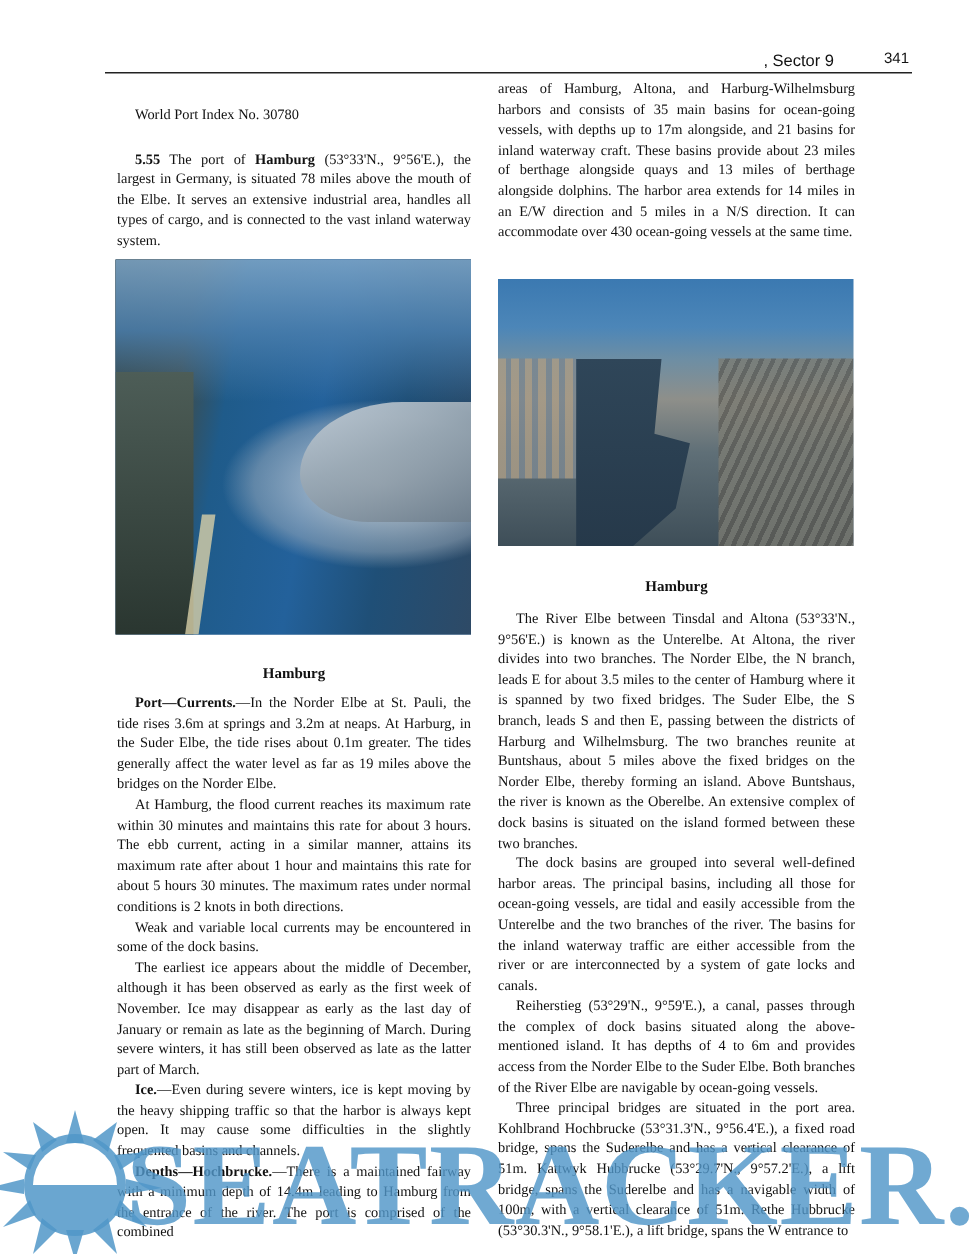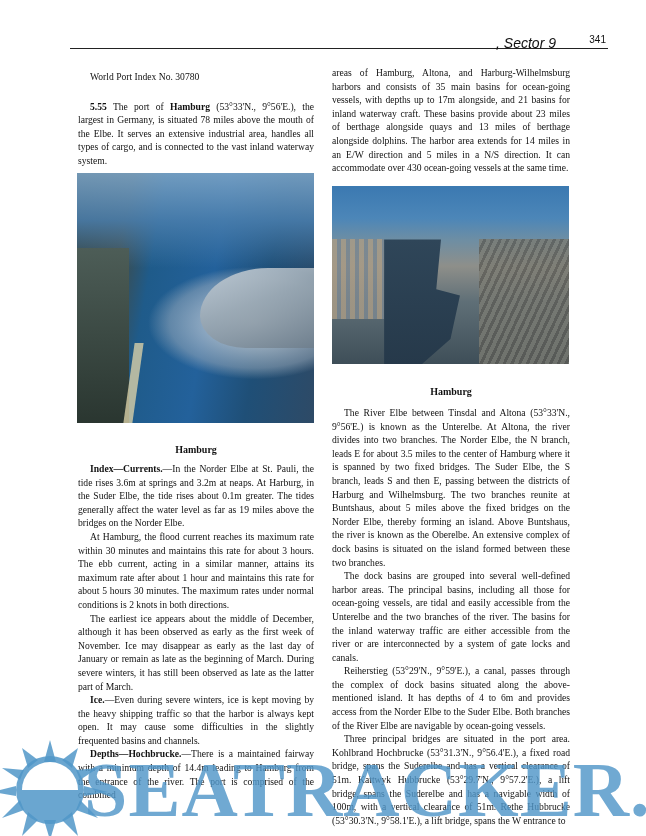--- a/index.html
+++ b/index.html
@@ -5,26 +5,26 @@
   html, body { margin: 0; padding: 0; }
   body {
     width: 646px; height: 836px; position: relative; overflow: hidden;
     background: #ffffff; color: #111;
     font-family: "Liberation Serif", "DejaVu Serif", serif;
   }
   .header {
     position: absolute; left: 70px; top: 34px; width: 538px; height: 14px;
     border-bottom: 1px solid #222;
   }
-  .header .section { position: absolute; right: 52px; top: 1px; font-family: "Liberation Sans", sans-serif; font-size: 14px; font-style: italic; }
+  .header .section { position: absolute; right: 52px; top: 1px; font-family: "Liberation Sans", sans-serif; font-size: 11px; }
   .header .pageno { position: absolute; right: 2px; top: 0px; font-family: "Liberation Sans", sans-serif; font-size: 10px; margin-left: 47px; }
 
   .col { position: absolute; font-size: 9.6px; line-height: 13.6px; text-align: justify; }
   .col-left { left: 78px; top: 70px; width: 236px; }
-  .col-right { left: 332px; top: 66px; width: 238px; }
+  .col-right { left: 332px; top: 53px; width: 238px; }
   .col p { margin: 0; text-indent: 12px; }
   .col p.noindent { text-indent: 0; }
   .col .wpi { text-indent: 12px; margin-bottom: 16px; }
   .col b { font-weight: bold; }
 
   .photo { position: absolute; overflow: hidden; }
   .photo-left { left: 77px; top: 173px; width: 237px; height: 250px;
     background:
       radial-gradient(ellipse 60% 30% at 75% 60%, rgba(220,225,230,0.9), rgba(160,175,190,0.5) 60%, transparent 75%),
       linear-gradient(100deg, #2f3d3a 0%, #3f4b48 20%, #1f5b8a 32%, #23619b 55%, #1f4f77 75%, #2e4a66 100%),
@@ -75,22 +75,23 @@
 
 <div class="photo photo-left">
   <div class="top"></div>
     <div class="bank"></div>
     <div class="beach"></div>
     <div class="quay"></div>
 </div>
 <div class="caption caption-left">Hamburg</div>
 
 <div class="col col-left" style="top:462px;">
-  <p><b>Index—Currents.</b><span>—In the Norder Elbe at St. Pauli, the tide rises 3.6m at springs and 3.2m at neaps. At Harburg, in the Suder Elbe, the tide rises about 0.1m greater. The tides generally affect the water level as far as 19 miles above the bridges on the Norder Elbe.</span></p>
+  <p><b>Port—Currents.</b><span>—In the Norder Elbe at St. Pauli, the tide rises 3.6m at springs and 3.2m at neaps. At Harburg, in the Suder Elbe, the tide rises about 0.1m greater. The tides generally affect the water level as far as 19 miles above the bridges on the Norder Elbe.</span></p>
   <p>At Hamburg, the flood current reaches its maximum rate within 30 minutes and maintains this rate for about 3 hours. The ebb current, acting in a similar manner, attains its maximum rate after about 1 hour and maintains this rate for about 5 hours 30 minutes. The maximum rates under normal conditions is 2 knots in both directions.</p>
+  <p>Weak and variable local currents may be encountered in some of the dock basins.</p>
   <p>The earliest ice appears about the middle of December, although it has been observed as early as the first week of November. Ice may disappear as early as the last day of January or remain as late as the beginning of March. During severe winters, it has still been observed as late as the latter part of March.</p>
   <p><b>Ice.</b><span>—Even during severe winters, ice is kept moving by the heavy shipping traffic so that the harbor is always kept open. It may cause some difficulties in the slightly frequented basins and channels.</span></p>
   <p><b>Depths—Hochbrucke.</b><span>—There is a maintained fairway with a minimum depth of 14.4m leading to Hamburg from the entrance of the river. The port is comprised of the combined</span></p>
 </div>
 
 <div class="col col-right">
   <p class="noindent">areas of Hamburg, Altona, and Harburg-Wilhelmsburg harbors and consists of 35 main basins for ocean-going vessels, with depths up to 17m alongside, and 21 basins for inland waterway craft. These basins provide about 23 miles of berthage alongside quays and 13 miles of berthage alongside dolphins. The harbor area extends for 14 miles in an E/W direction and 5 miles in a N/S direction. It can accommodate over 430 ocean-going vessels at the same time.</p>
 </div>
 
 <div class="photo photo-right">

